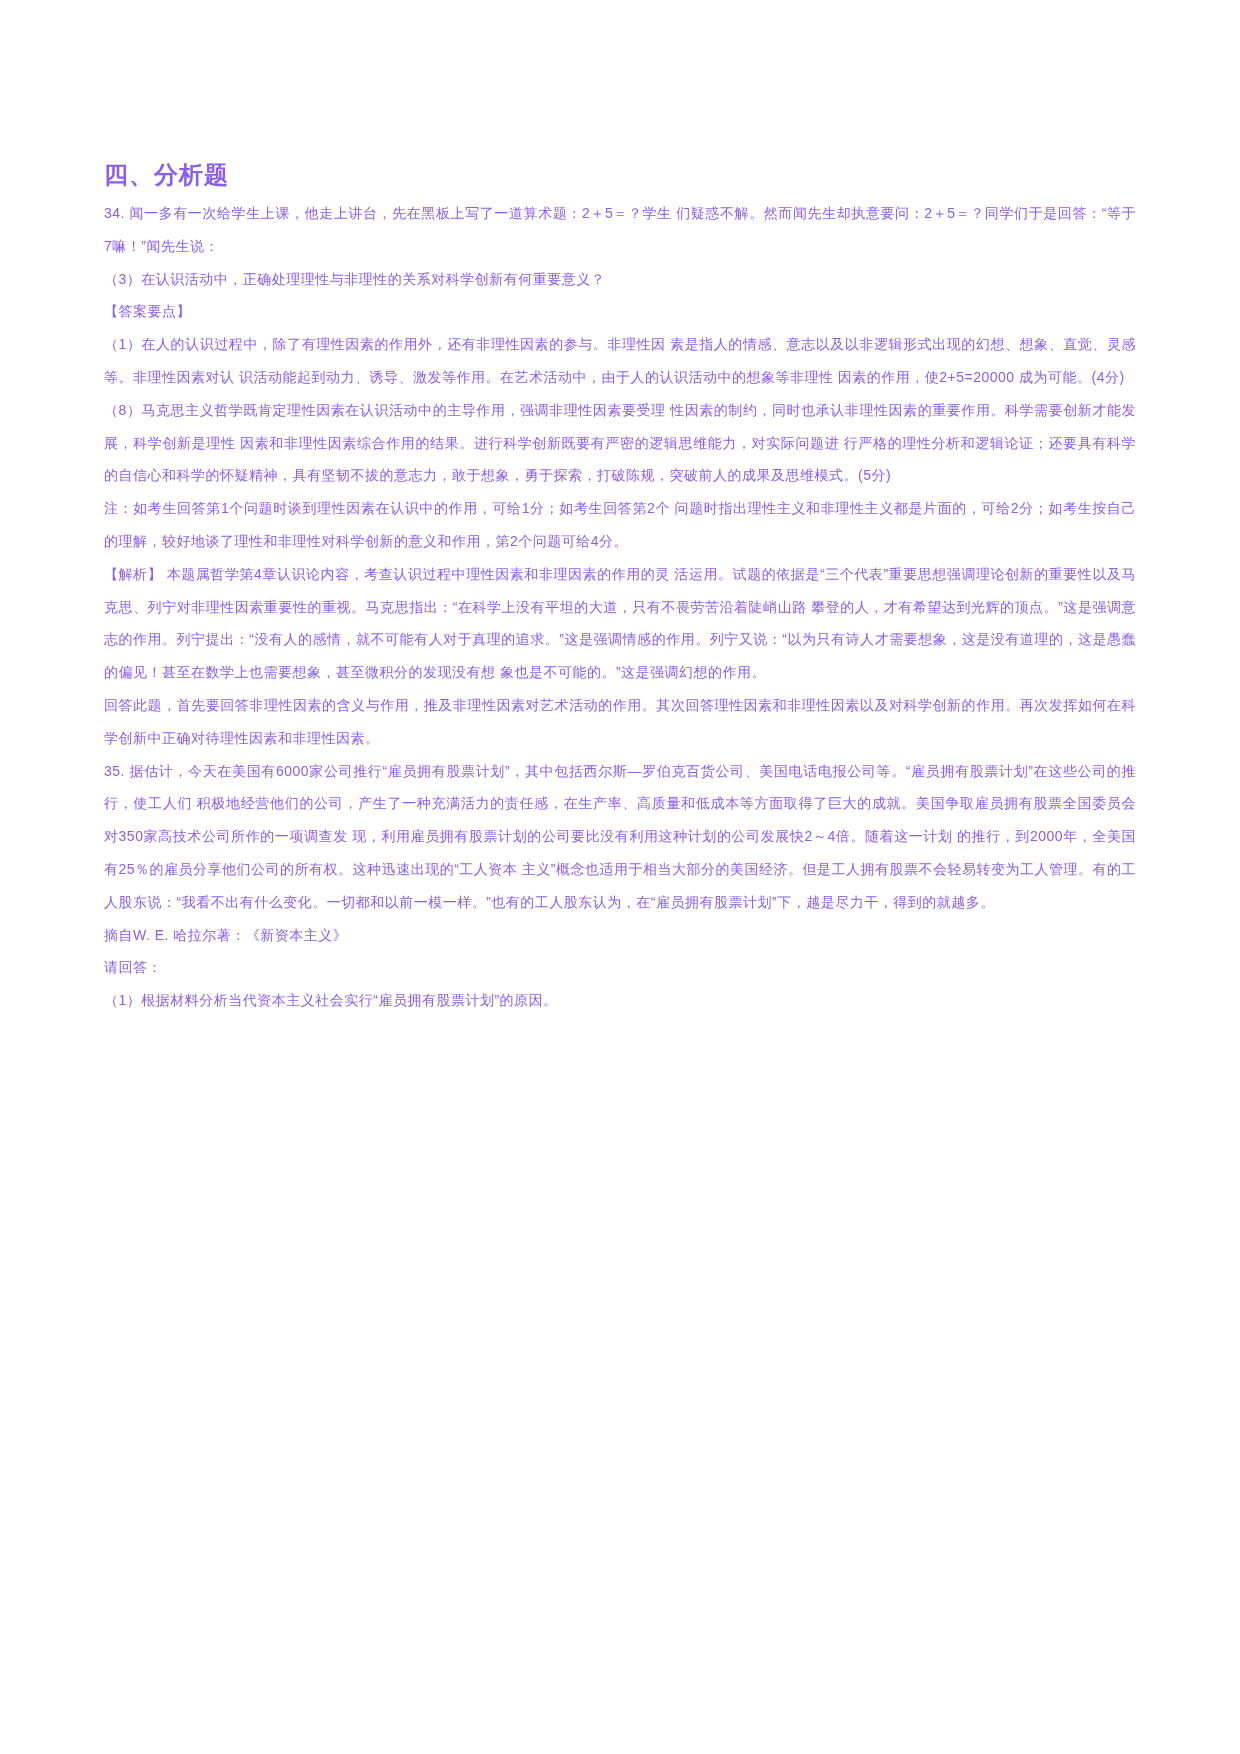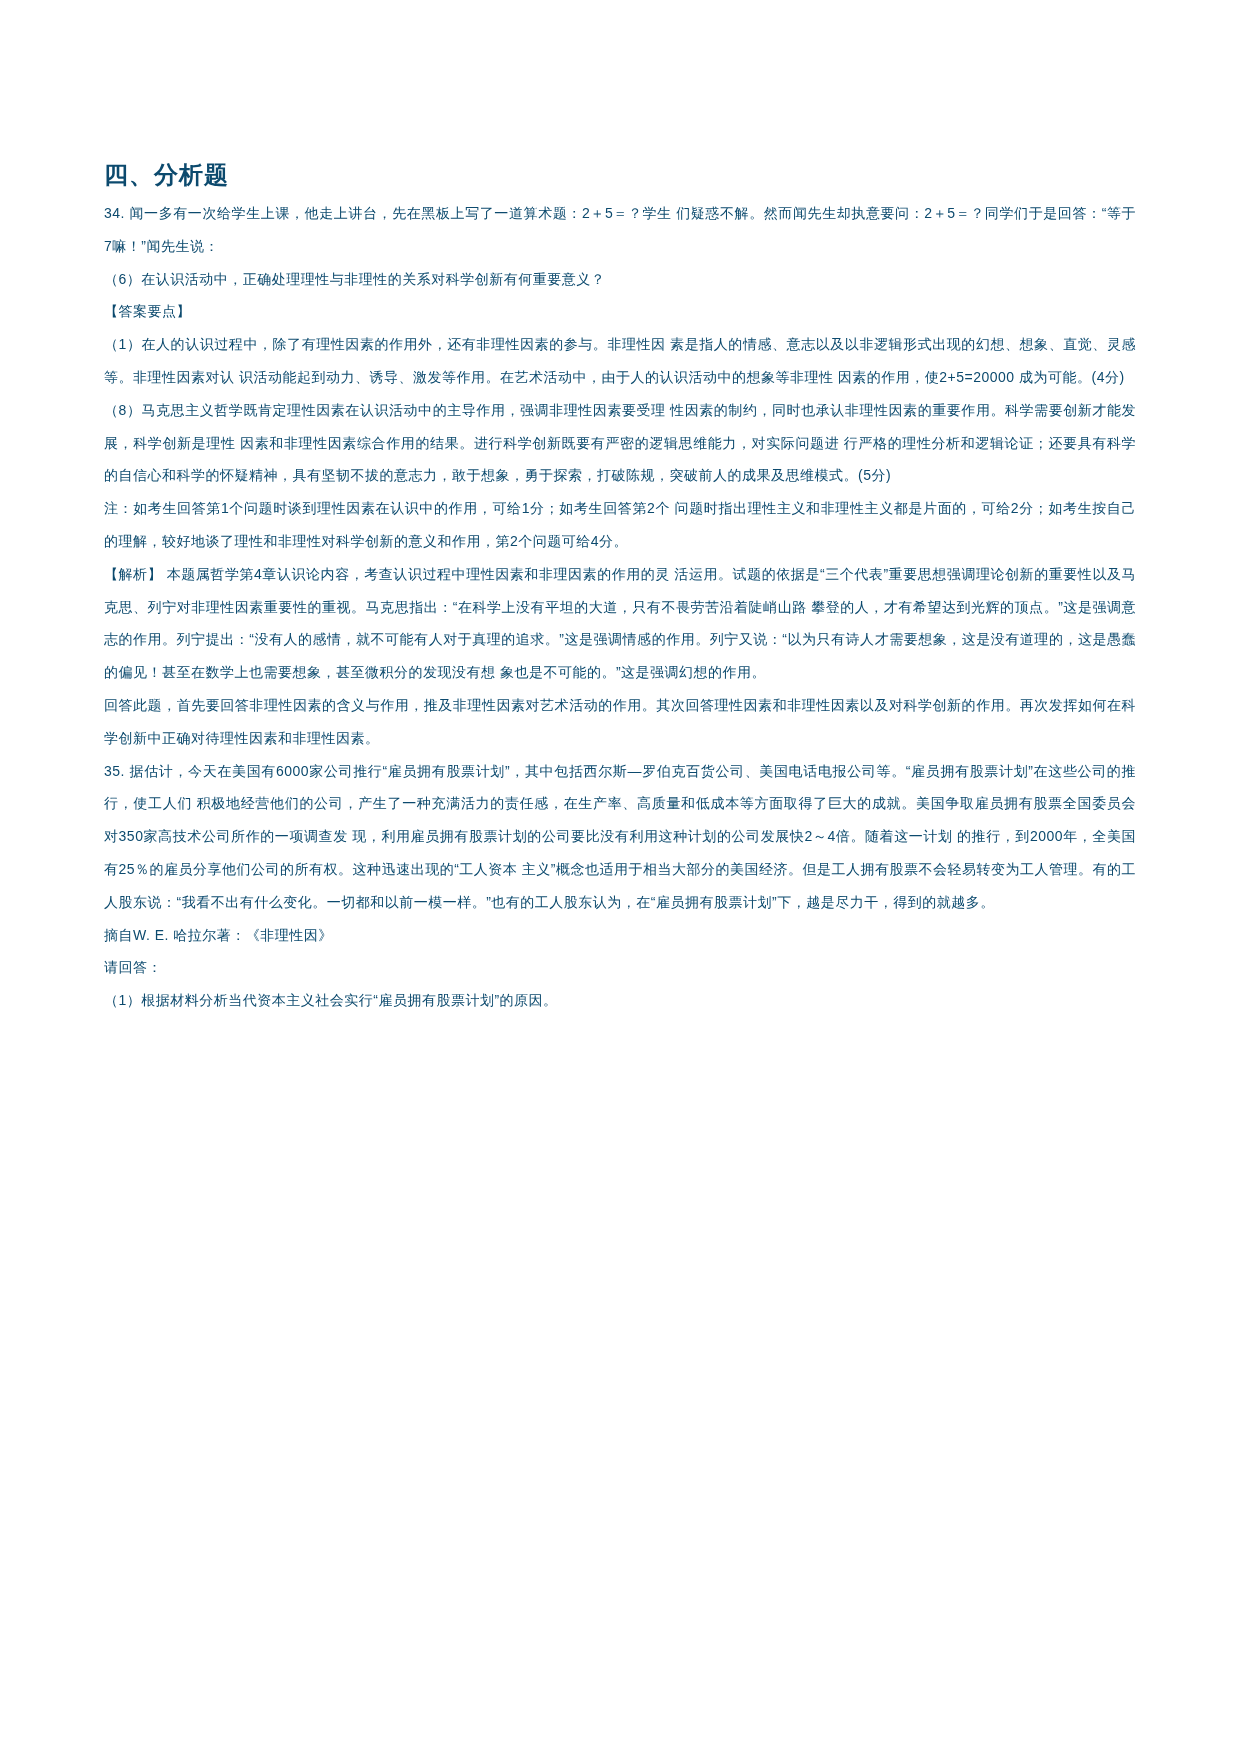--- a/index.html
+++ b/index.html
@@ -8,21 +8,21 @@
     background: #ffffff;
   }
   .page {
     position: relative;
     width: 1240px;
     height: 1328px;
     background: #ffffff;
     box-sizing: border-box;
     padding: 160px 104px 0 104px;
     font-family: "Liberation Sans", "DejaVu Sans", sans-serif;
-    color: #0c4a6e;
+    color: #8b5cf6;
     overflow: hidden;
   }
   .heading {
     font-size: 24px;
     font-weight: 700;
     line-height: 30px;
     margin: 0 0 7px 0;
     letter-spacing: 1px;
   }
   p.para {
@@ -35,25 +35,25 @@
   }
 </style>
 </head>
 <body>
 
 <div class="page">
   <h2 class="heading">四、分析题</h2>
 
   <div>
     <p class="para">34. 闻一多有一次给学生上课，他走上讲台，先在黑板上写了一道算术题：2＋5＝？学生 们疑惑不解。然而闻先生却执意要问：2＋5＝？同学们于是回答：“等于7嘛！”闻先生说：</p>
-    <p class="para">（6）在认识活动中，正确处理理性与非理性的关系对科学创新有何重要意义？</p>
+    <p class="para">（3）在认识活动中，正确处理理性与非理性的关系对科学创新有何重要意义？</p>
     <p class="para">【答案要点】</p>
     <p class="para">（1）在人的认识过程中，除了有理性因素的作用外，还有非理性因素的参与。非理性因 素是指人的情感、意志以及以非逻辑形式出现的幻想、想象、直觉、灵感等。非理性因素对认 识活动能起到动力、诱导、激发等作用。在艺术活动中，由于人的认识活动中的想象等非理性 因素的作用，使2+5=20000 成为可能。(4分)</p>
     <p class="para">（8）马克思主义哲学既肯定理性因素在认识活动中的主导作用，强调非理性因素要受理 性因素的制约，同时也承认非理性因素的重要作用。科学需要创新才能发展，科学创新是理性 因素和非理性因素综合作用的结果。进行科学创新既要有严密的逻辑思维能力，对实际问题进 行严格的理性分析和逻辑论证；还要具有科学的自信心和科学的怀疑精神，具有坚韧不拔的意志力，敢于想象，勇于探索，打破陈规，突破前人的成果及思维模式。(5分)</p>
     <p class="para">注：如考生回答第1个问题时谈到理性因素在认识中的作用，可给1分；如考生回答第2个 问题时指出理性主义和非理性主义都是片面的，可给2分；如考生按自己的理解，较好地谈了理性和非理性对科学创新的意义和作用，第2个问题可给4分。</p>
     <p class="para">【解析】 本题属哲学第4章认识论内容，考查认识过程中理性因素和非理因素的作用的灵 活运用。试题的依据是“三个代表”重要思想强调理论创新的重要性以及马克思、列宁对非理性因素重要性的重视。马克思指出：“在科学上没有平坦的大道，只有不畏劳苦沿着陡峭山路 攀登的人，才有希望达到光辉的顶点。”这是强调意志的作用。列宁提出：“没有人的感情，就不可能有人对于真理的追求。”这是强调情感的作用。列宁又说：“以为只有诗人才需要想象，这是没有道理的，这是愚蠢的偏见！甚至在数学上也需要想象，甚至微积分的发现没有想 象也是不可能的。”这是强调幻想的作用。</p>
     <p class="para">回答此题，首先要回答非理性因素的含义与作用，推及非理性因素对艺术活动的作用。其次回答理性因素和非理性因素以及对科学创新的作用。再次发挥如何在科学创新中正确对待理性因素和非理性因素。</p>
     <p class="para">35. 据估计，今天在美国有6000家公司推行“雇员拥有股票计划”，其中包括西尔斯—罗伯克百货公司、美国电话电报公司等。“雇员拥有股票计划”在这些公司的推行，使工人们 积极地经营他们的公司，产生了一种充满活力的责任感，在生产率、高质量和低成本等方面取得了巨大的成就。美国争取雇员拥有股票全国委员会对350家高技术公司所作的一项调查发 现，利用雇员拥有股票计划的公司要比没有利用这种计划的公司发展快2～4倍。随着这一计划 的推行，到2000年，全美国有25％的雇员分享他们公司的所有权。这种迅速出现的“工人资本 主义”概念也适用于相当大部分的美国经济。但是工人拥有股票不会轻易转变为工人管理。有的工人股东说：“我看不出有什么变化。一切都和以前一模一样。”也有的工人股东认为，在“雇员拥有股票计划”下，越是尽力干，得到的就越多。</p>
-    <p class="para">摘自W. E. 哈拉尔著：《非理性因》</p>
+    <p class="para">摘自W. E. 哈拉尔著：《新资本主义》</p>
     <p class="para">请回答：</p>
     <p class="para">（1）根据材料分析当代资本主义社会实行“雇员拥有股票计划”的原因。</p>
   </div>
 </div>
 
 </body></html>

